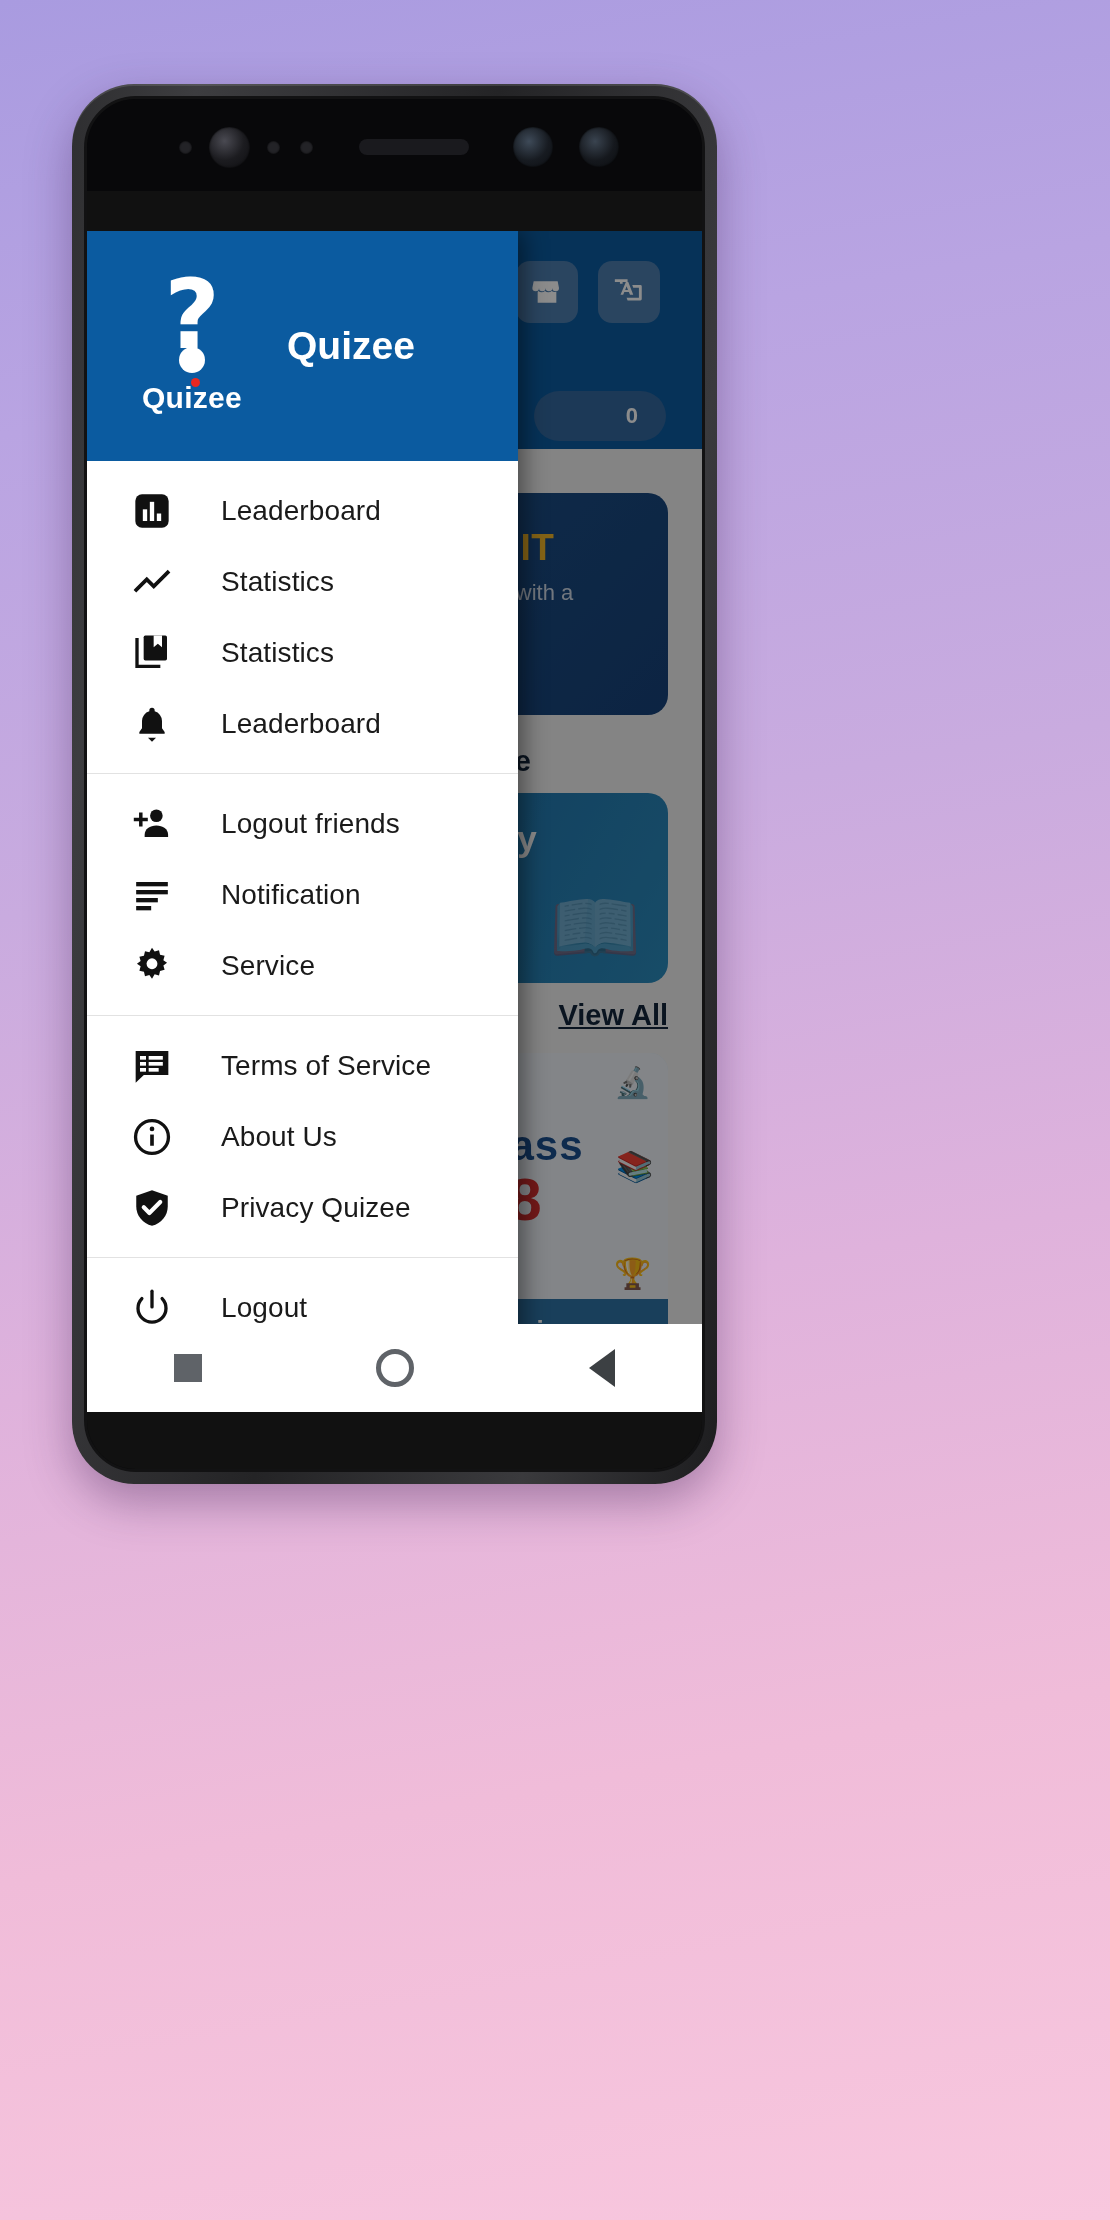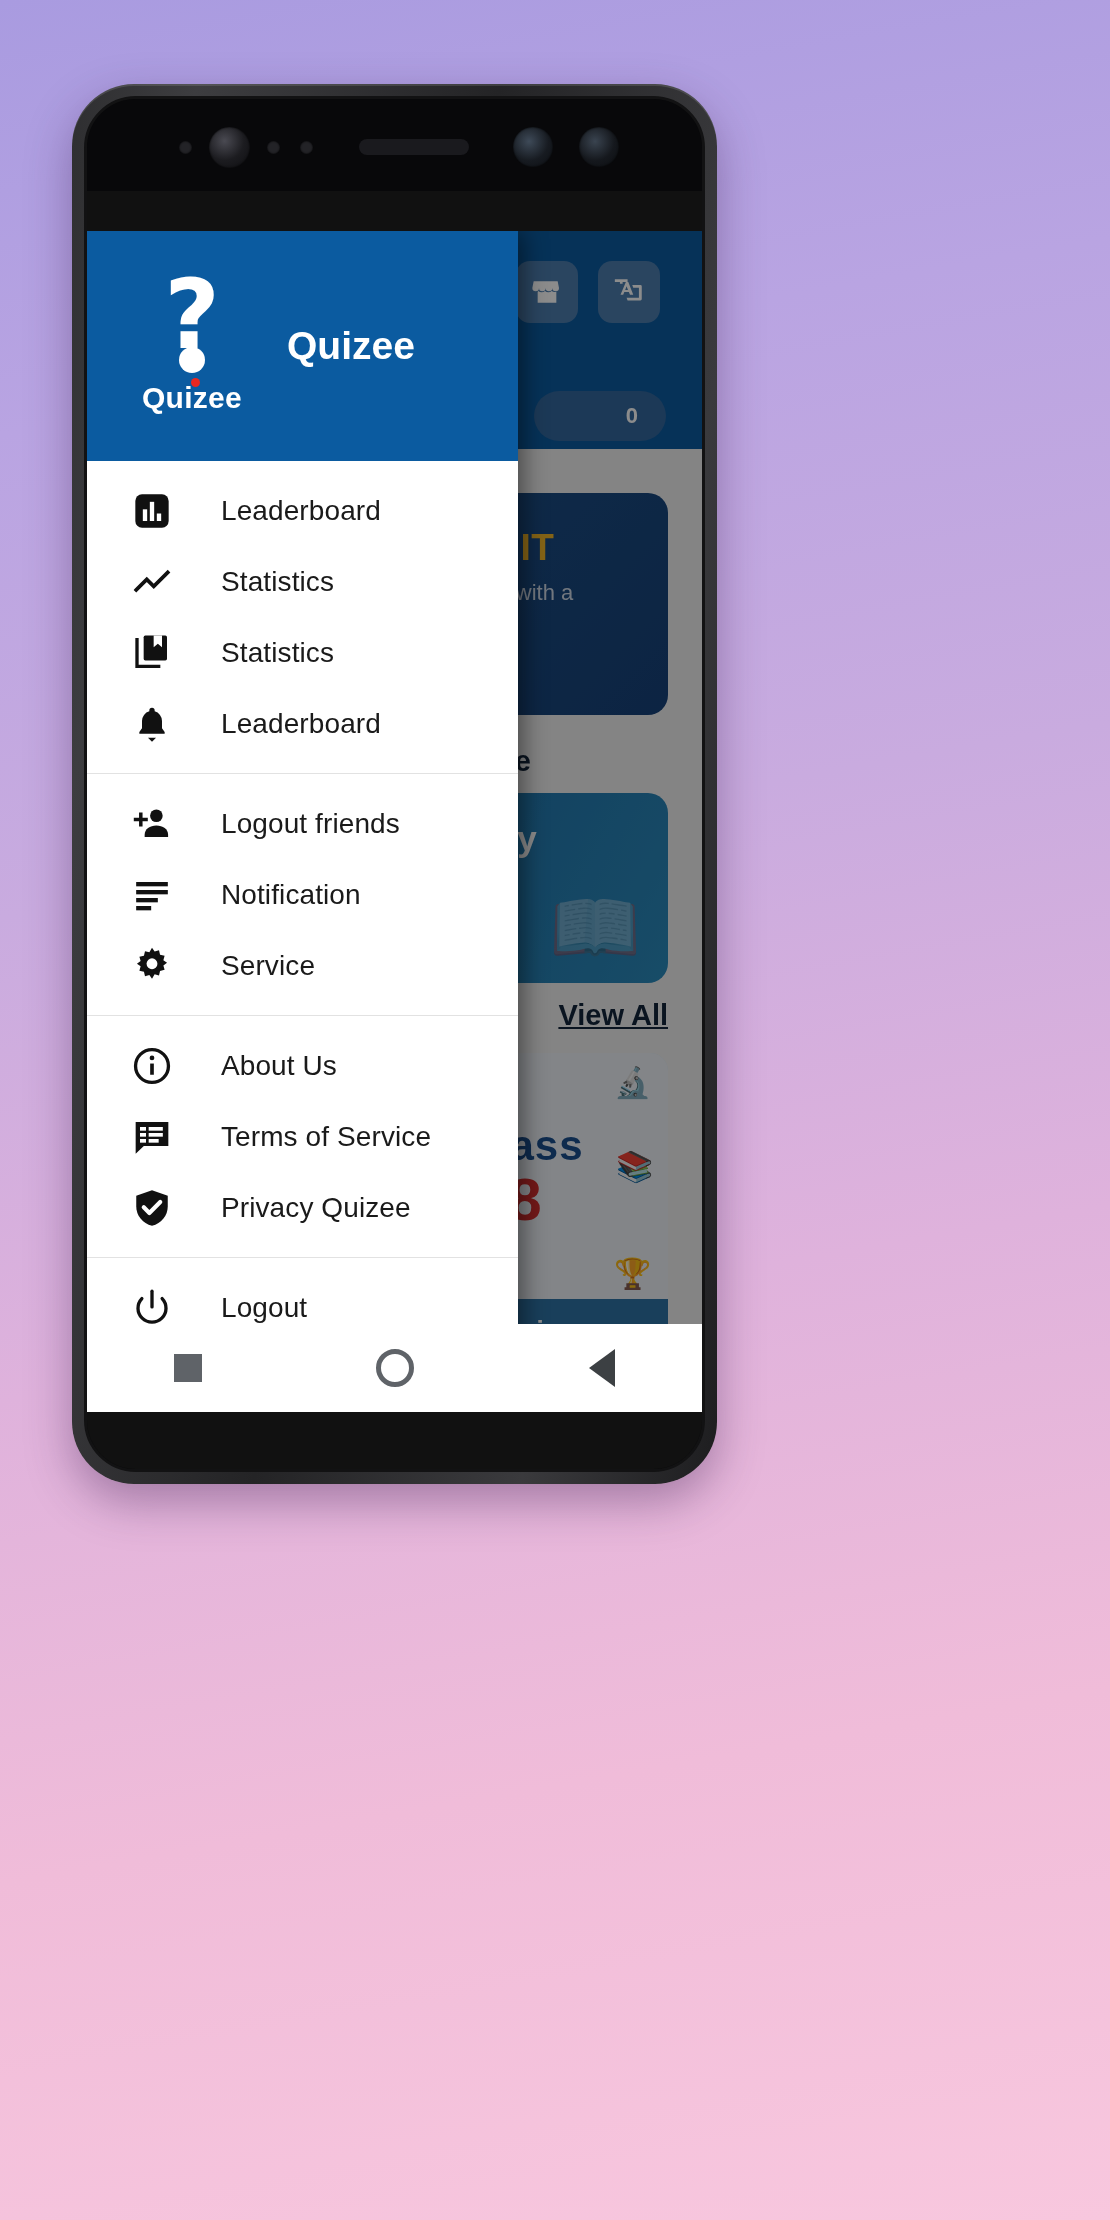--- a/index.html
+++ b/index.html
@@ -339,46 +339,46 @@
                 <span class="menu-label">Service</span>
               </div>
 
             </div>
 
             <div class="divider"></div>
 
             <div class="menu-group">
               <div class="menu-item">
                 <span class="menu-icon">
-                  <svg width="42" height="42" viewBox="0 0 24 24" fill="none" stroke="#111" stroke-width="1.9">
-                      <circle cx="12" cy="12" r="9.4"></circle>
-                      <circle cx="12" cy="7.4" r="1.35" fill="#111" stroke="none"></circle>
-                      <line x1="12" y1="10.6" x2="12" y2="17" stroke-width="2.1"></line>
-                    </svg>
-                </span>
-                <span class="menu-label">About Us</span>
-              </div>
-
-              <div class="menu-item">
-                <span class="menu-icon">
                   <svg width="40" height="40" viewBox="0 0 24 24">
                       <path d="M2.2 3h19.6v14.4H7.1L2.2 22z" fill="#111"></path>
                       <rect x="4.8" y="6" width="3.6" height="2.2" fill="#fff"></rect>
                       <rect x="10" y="6" width="8.5" height="2.2" fill="#fff"></rect>
                       <rect x="4.8" y="9.6" width="3.6" height="2.2" fill="#fff"></rect>
                       <rect x="10" y="9.6" width="8.5" height="2.2" fill="#fff"></rect>
                       <rect x="4.8" y="13.2" width="3.6" height="2.2" fill="#fff"></rect>
                       <rect x="10" y="13.2" width="6" height="2.2" fill="#fff"></rect>
                     </svg>
                 </span>
                 <span class="menu-label">Terms of Service</span>
               </div>
 
               <div class="menu-item">
                 <span class="menu-icon">
+                  <svg width="42" height="42" viewBox="0 0 24 24" fill="none" stroke="#111" stroke-width="1.9">
+                      <circle cx="12" cy="12" r="9.4"></circle>
+                      <circle cx="12" cy="7.4" r="1.35" fill="#111" stroke="none"></circle>
+                      <line x1="12" y1="10.6" x2="12" y2="17" stroke-width="2.1"></line>
+                    </svg>
+                </span>
+                <span class="menu-label">About Us</span>
+              </div>
+
+              <div class="menu-item">
+                <span class="menu-icon">
                   <svg width="42" height="42" viewBox="0 0 24 24">
                       <path d="M12 1.8l9 3.2v6.1c0 5.1-3.6 9.6-9 11.1-5.4-1.5-9-6-9-11.1V5z" fill="#111"></path>
                       <path d="M7.3 11.6l3.2 3.2 6.2-6.2" fill="none" stroke="#fff" stroke-width="2.4" stroke-linecap="round" stroke-linejoin="round"></path>
                     </svg>
                 </span>
                 <span class="menu-label">Privacy Quizee</span>
               </div>
             </div>
 
             <div class="divider"></div>

